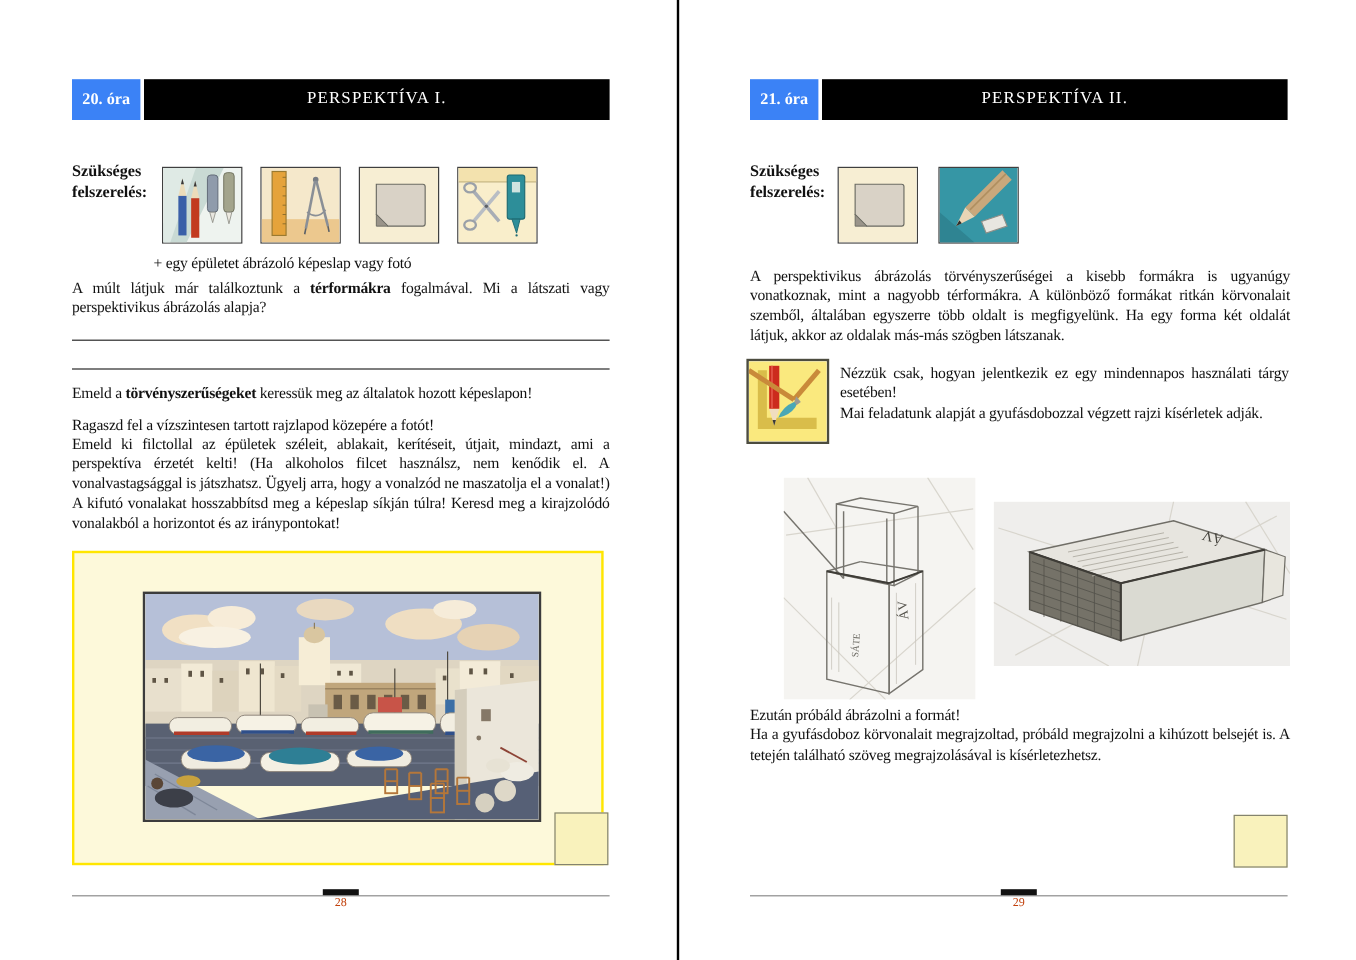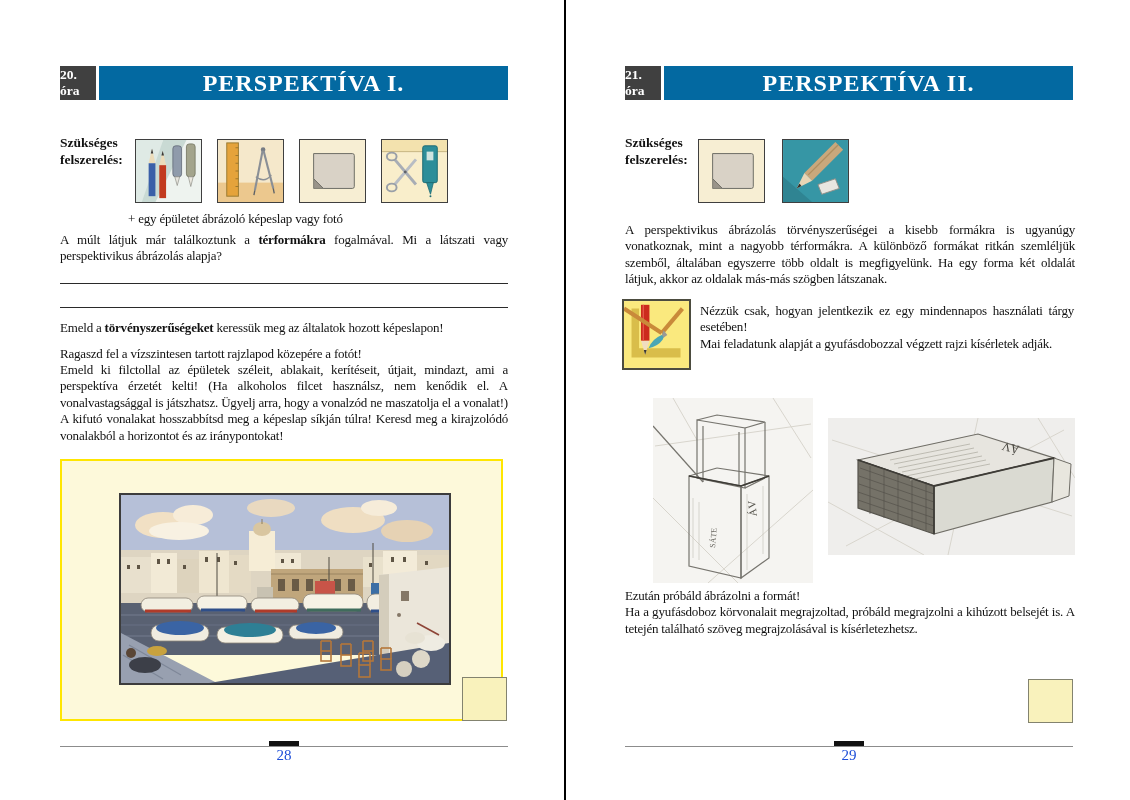--- a/index.html
+++ b/index.html
@@ -4,24 +4,24 @@
 <style>
   html,body{margin:0;padding:0}
   body{width:1130px;height:800px;position:relative;background:#ffffff;
        font-family:"Liberation Serif", serif;color:#111;overflow:hidden}
   .page{position:absolute;top:0;width:565px;height:800px}
   #page-left{left:0}
   #page-right{left:565px}
   .gutter{position:absolute;left:564px;top:0;width:2px;height:800px;background:#000}
 
   .header{position:absolute;left:60px;top:66px;width:448px;height:34px;display:flex}
-  .badge{width:36px;background:#404040;color:#fff;font-weight:bold;font-size:13.5px;
+  .badge{width:57px;background:#3b82f6;color:#fff;font-weight:bold;font-size:13.5px;
          display:flex;align-items:center;justify-content:center}
-  .bar{flex:1;margin-left:3px;background:#0369a1;color:#fff;font-weight:bold;
-       font-size:24px;letter-spacing:1px;display:flex;align-items:center;justify-content:center}
+  .bar{flex:1;margin-left:3px;background:#000000;color:#fff;font-weight:normal;
+       font-size:14px;letter-spacing:1px;display:flex;align-items:center;justify-content:center}
 
   .equip-label{position:absolute;left:60px;top:134px;width:80px;font-weight:bold;
                font-size:13.5px;line-height:17px}
   .icon-row{position:absolute;top:139px;display:flex;gap:15px}
   .icon-box{width:67px;height:64px;border:1.6px solid #3f3f3f;box-sizing:border-box;background:#fff}
   .icon-box svg{display:block;width:100%;height:100%}
 
   .body-text{font-size:13px;line-height:16.4px;letter-spacing:-0.2px;text-align:justify}
   .oneline{white-space:nowrap;text-align:center}
   .body-text p{margin:0}
@@ -40,21 +40,21 @@
              border:2px solid #4c4c3f;box-sizing:border-box}
   .note-icon svg{display:block;width:100%;height:100%}
   .note-text{position:absolute;left:135px;top:303px;width:374px}
 
   .sketch{position:absolute}
   .sketch svg{display:block;width:100%;height:100%}
 
   .footer-rule{position:absolute;left:60px;top:746px;width:448px;border-top:1.2px solid #8c8c8c}
   .footer-bar{position:absolute;left:269px;top:741px;width:30px;height:5px;background:#111}
   .page-num{position:absolute;left:60px;top:747px;width:448px;text-align:center;
-            font-size:15px;color:#1d4ed8}
+            font-size:10px;color:#c2410c}
 </style>
 </head>
 <body>
 
 <div class="page" id="page-left">
 
   <div class="header">
     <div class="badge">20. óra</div>
     <div class="bar">PERSPEKTÍVA I.</div>
   </div>
@@ -289,21 +289,21 @@
         <polygon points="0,38 30,64 0,64" fill="#2f8492"></polygon>
         <polygon points="54,2 62,10 30,42 22,34" fill="#c9a87c"></polygon>
         <line x1="57" y1="5" x2="26" y2="36" stroke="#b08f60" stroke-width="1.4"></line>
         <polygon points="22,34 30,42 14,50" fill="#e8d5b5"></polygon>
         <polygon points="17,45 14,50 19,47.5" fill="#2e2c28"></polygon>
         <polygon points="36,46 54,40 58,50 40,56" fill="#e8e6e0" stroke="#8f8f88" stroke-width="1"></polygon>
       </svg>
     </div>
   </div>
 
-  <div class="body-text" style="position:absolute;left:60px;top:222px;width:450px">A perspektivikus ábrázolás törvényszerűségei a kisebb formákra is ugyanúgy vonatkoznak, mint a nagyobb térformákra. A különböző formákat ritkán szemléljük szemből, általában egyszerre több oldalt is megfigyelünk. Ha egy forma két oldalát látjuk, akkor az oldalak más-más szögben látszanak.</div>
+  <div class="body-text" style="position:absolute;left:60px;top:222px;width:450px">A perspektivikus ábrázolás törvényszerűségei a kisebb formákra is ugyanúgy vonatkoznak, mint a nagyobb térformákra. A különböző formákat ritkán körvonalait szemből, általában egyszerre több oldalt is megfigyelünk. Ha egy forma két oldalát látjuk, akkor az oldalak más-más szögben látszanak.</div>
 
   <div class="note-icon">
     <svg viewBox="0 0 69 71">
       <rect x="0" y="0" width="69" height="71" fill="#fae97e"></rect>
       <path d="M8,8 L8,60 L60,60 L60,50 L16,50 L16,8 Z" fill="#d9bd4a"></path>
       <polygon points="18,42 27,42 22.5,57" fill="#f0ddc0"></polygon>
       <polygon points="21,52 24,52 22.5,57" fill="#3a3a36"></polygon>
       <rect x="18" y="4" width="9" height="38" fill="#cc2b1d"></rect>
       <line x1="20.5" y1="4" x2="20.5" y2="42" stroke="#e5584a" stroke-width="1.4"></line>
       <line x1="62,8" y1="8" x2="40" y2="34" stroke="#c98a3a" stroke-width="4.4"></line>

